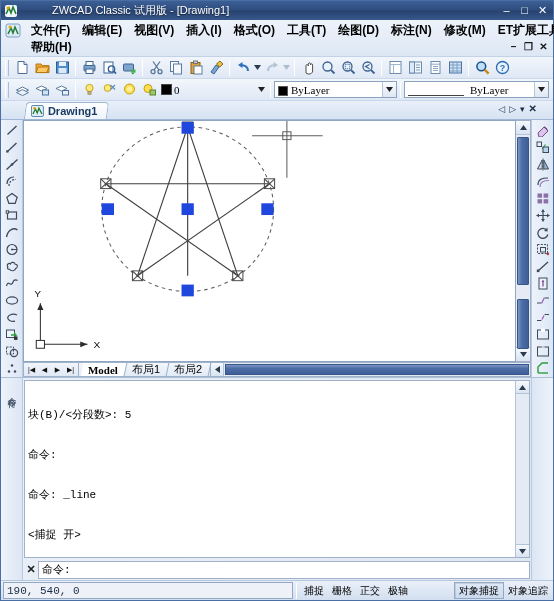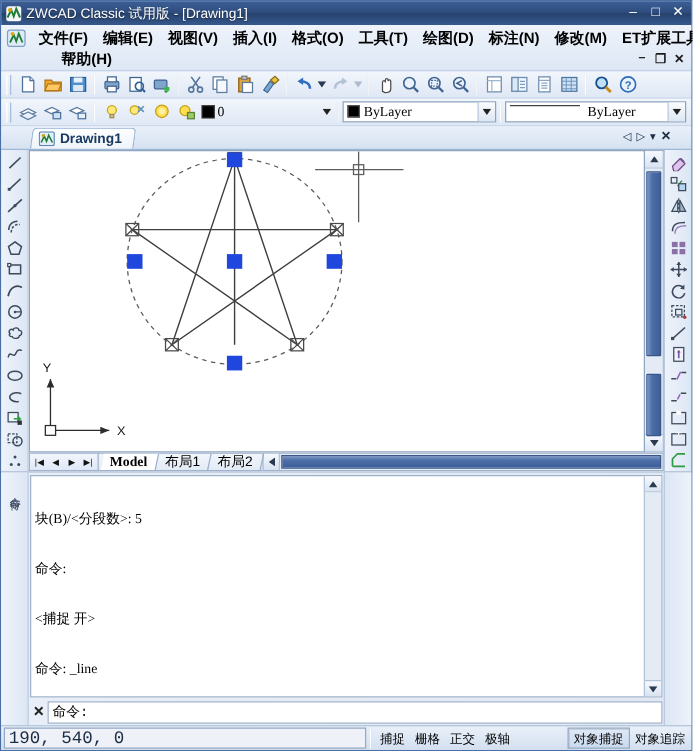--- a/index.html
+++ b/index.html
@@ -19,20 +19,21 @@
     display: flex; flex-direction: column;
   }
 
   
   .titlebar {
     height: 19px;
     background: linear-gradient(#3c5f96, #2e4c7d 48%, #27426e 52%, #36588c);
     display: flex; align-items: center;
     padding: 0 2px 0 3px;
     flex: 0 0 auto;
+    gap: 31px;
   }
   .titlebar .tb-icon {
     width: 14px; height: 14px;
     margin-right: 3px;
     position: relative;
     flex: 0 0 auto;
   }
   .title-text {
     color: #ffffff;
     font-size: 11px;
@@ -122,21 +123,21 @@
   }
   .combo {
     height: 17px;
     background: #fff;
     border: 1px solid #8ba3bf;
     display: flex; align-items: center;
     font-size: 11px;
     position: relative;
     flex: 0 0 auto;
   }
-  .combo-body { flex: 1 1 auto; display: flex; align-items: flex-start; padding: 0 3px; gap: 3px; overflow: hidden;}
+  .combo-body { flex: 1 1 auto; display: flex; align-items: flex-end; padding: 0 3px; gap: 3px; overflow: hidden;}
   .combo-arrow {
     width: 14px; height: 15px;
     background: linear-gradient(#fafcff, #dde7f3);
     border-left: 1px solid #b6c6da;
     display: flex; align-items: center; justify-content: center;
     font-size: 6px; color: #223;
     flex: 0 0 auto;
   }
   .swatch-black { width: 10px; height: 10px; background: #000; border: 1px solid #555; }
   .ltline { width: 56px; height: 1px; background: #444; }
@@ -315,21 +316,21 @@
     flex: 1 1 auto;
     background: #ffffff;
     border: 1px solid #9fb2c9;
     overflow: hidden;
     display: flex;
     min-height: 0;
   }
   .cmd-lines {
     flex: 1 1 auto;
     padding: 1px 3px;
-    font-family: Liberation Serif, serif;
+    font-family: Liberation Mono, monospace;
     font-size: 11px;
     line-height: 13.4px;
     color: #000;
     white-space: pre;
     overflow: hidden;
   }
   .cmd-vsb {
     width: 14px; flex: 0 0 auto;
     background: #eef2f8;
     border-left: 1px solid #b3c3d8;
@@ -373,21 +374,21 @@
     padding: 0 2px;
     flex: 0 0 auto;
   }
   .coordbox {
     width: 290px; height: 17px;
     background: #eef2f8;
     border: 1px solid #93a8c2;
     display: flex; align-items: center;
     padding-left: 3px;
     font-family: "Liberation Mono", monospace;
-    font-size: 14px;
+    font-size: 11px;
     color: #1c2c44;
     flex: 0 0 auto;
   }
   .st-sep { width: 1px; height: 16px; background: #a7b8cf; border-right: 1px solid #fff; margin: 0 3px; flex:0 0 auto;}
   .stbtn {
     height: 17px;
     padding: 0 4px;
     display: flex; align-items: center;
     font-size: 10px; color: #000;
     white-space: nowrap;
@@ -437,21 +438,21 @@
       <div class="menu-item">插入(I)</div>
       <div class="menu-item">格式(O)</div>
       <div class="menu-item">工具(T)</div>
       <div class="menu-item">绘图(D)</div>
       <div class="menu-item">标注(N)</div>
       <div class="menu-item">修改(M)</div>
       <div class="menu-item">ET扩展工具(X)</div>
 
     </div>
     <div class="menurow2">
-      <div class="menu-item" style="margin-left:36px">帮助(H)</div>
+      <div class="menu-item" style="margin-left:18px">帮助(H)</div>
       <div class="doc-wbtns">
         <div class="doc-wbtn">–</div>
         <div class="doc-wbtn">❐</div>
         <div class="doc-wbtn">✕</div>
       </div>
     </div>
   </div>
 
   <div class="toolbar">
     <div class="grip"></div>
@@ -1076,22 +1077,22 @@
 
   <div class="cmdwrap">
     <div class="cmd-side">
       <div class="cmd-dockgrip">命令行</div>
     </div>
     <div class="cmd-main">
       <div class="cmd-history">
         <div class="cmd-lines">
           <div>块(B)/&lt;分段数&gt;: 5</div>
           <div>命令:</div>
+          <div>命令: _line</div>
           <div>&lt;捕捉 开&gt;</div>
-          <div>命令: _line</div>
           
           
           
           
           
           
           
           
           
           

